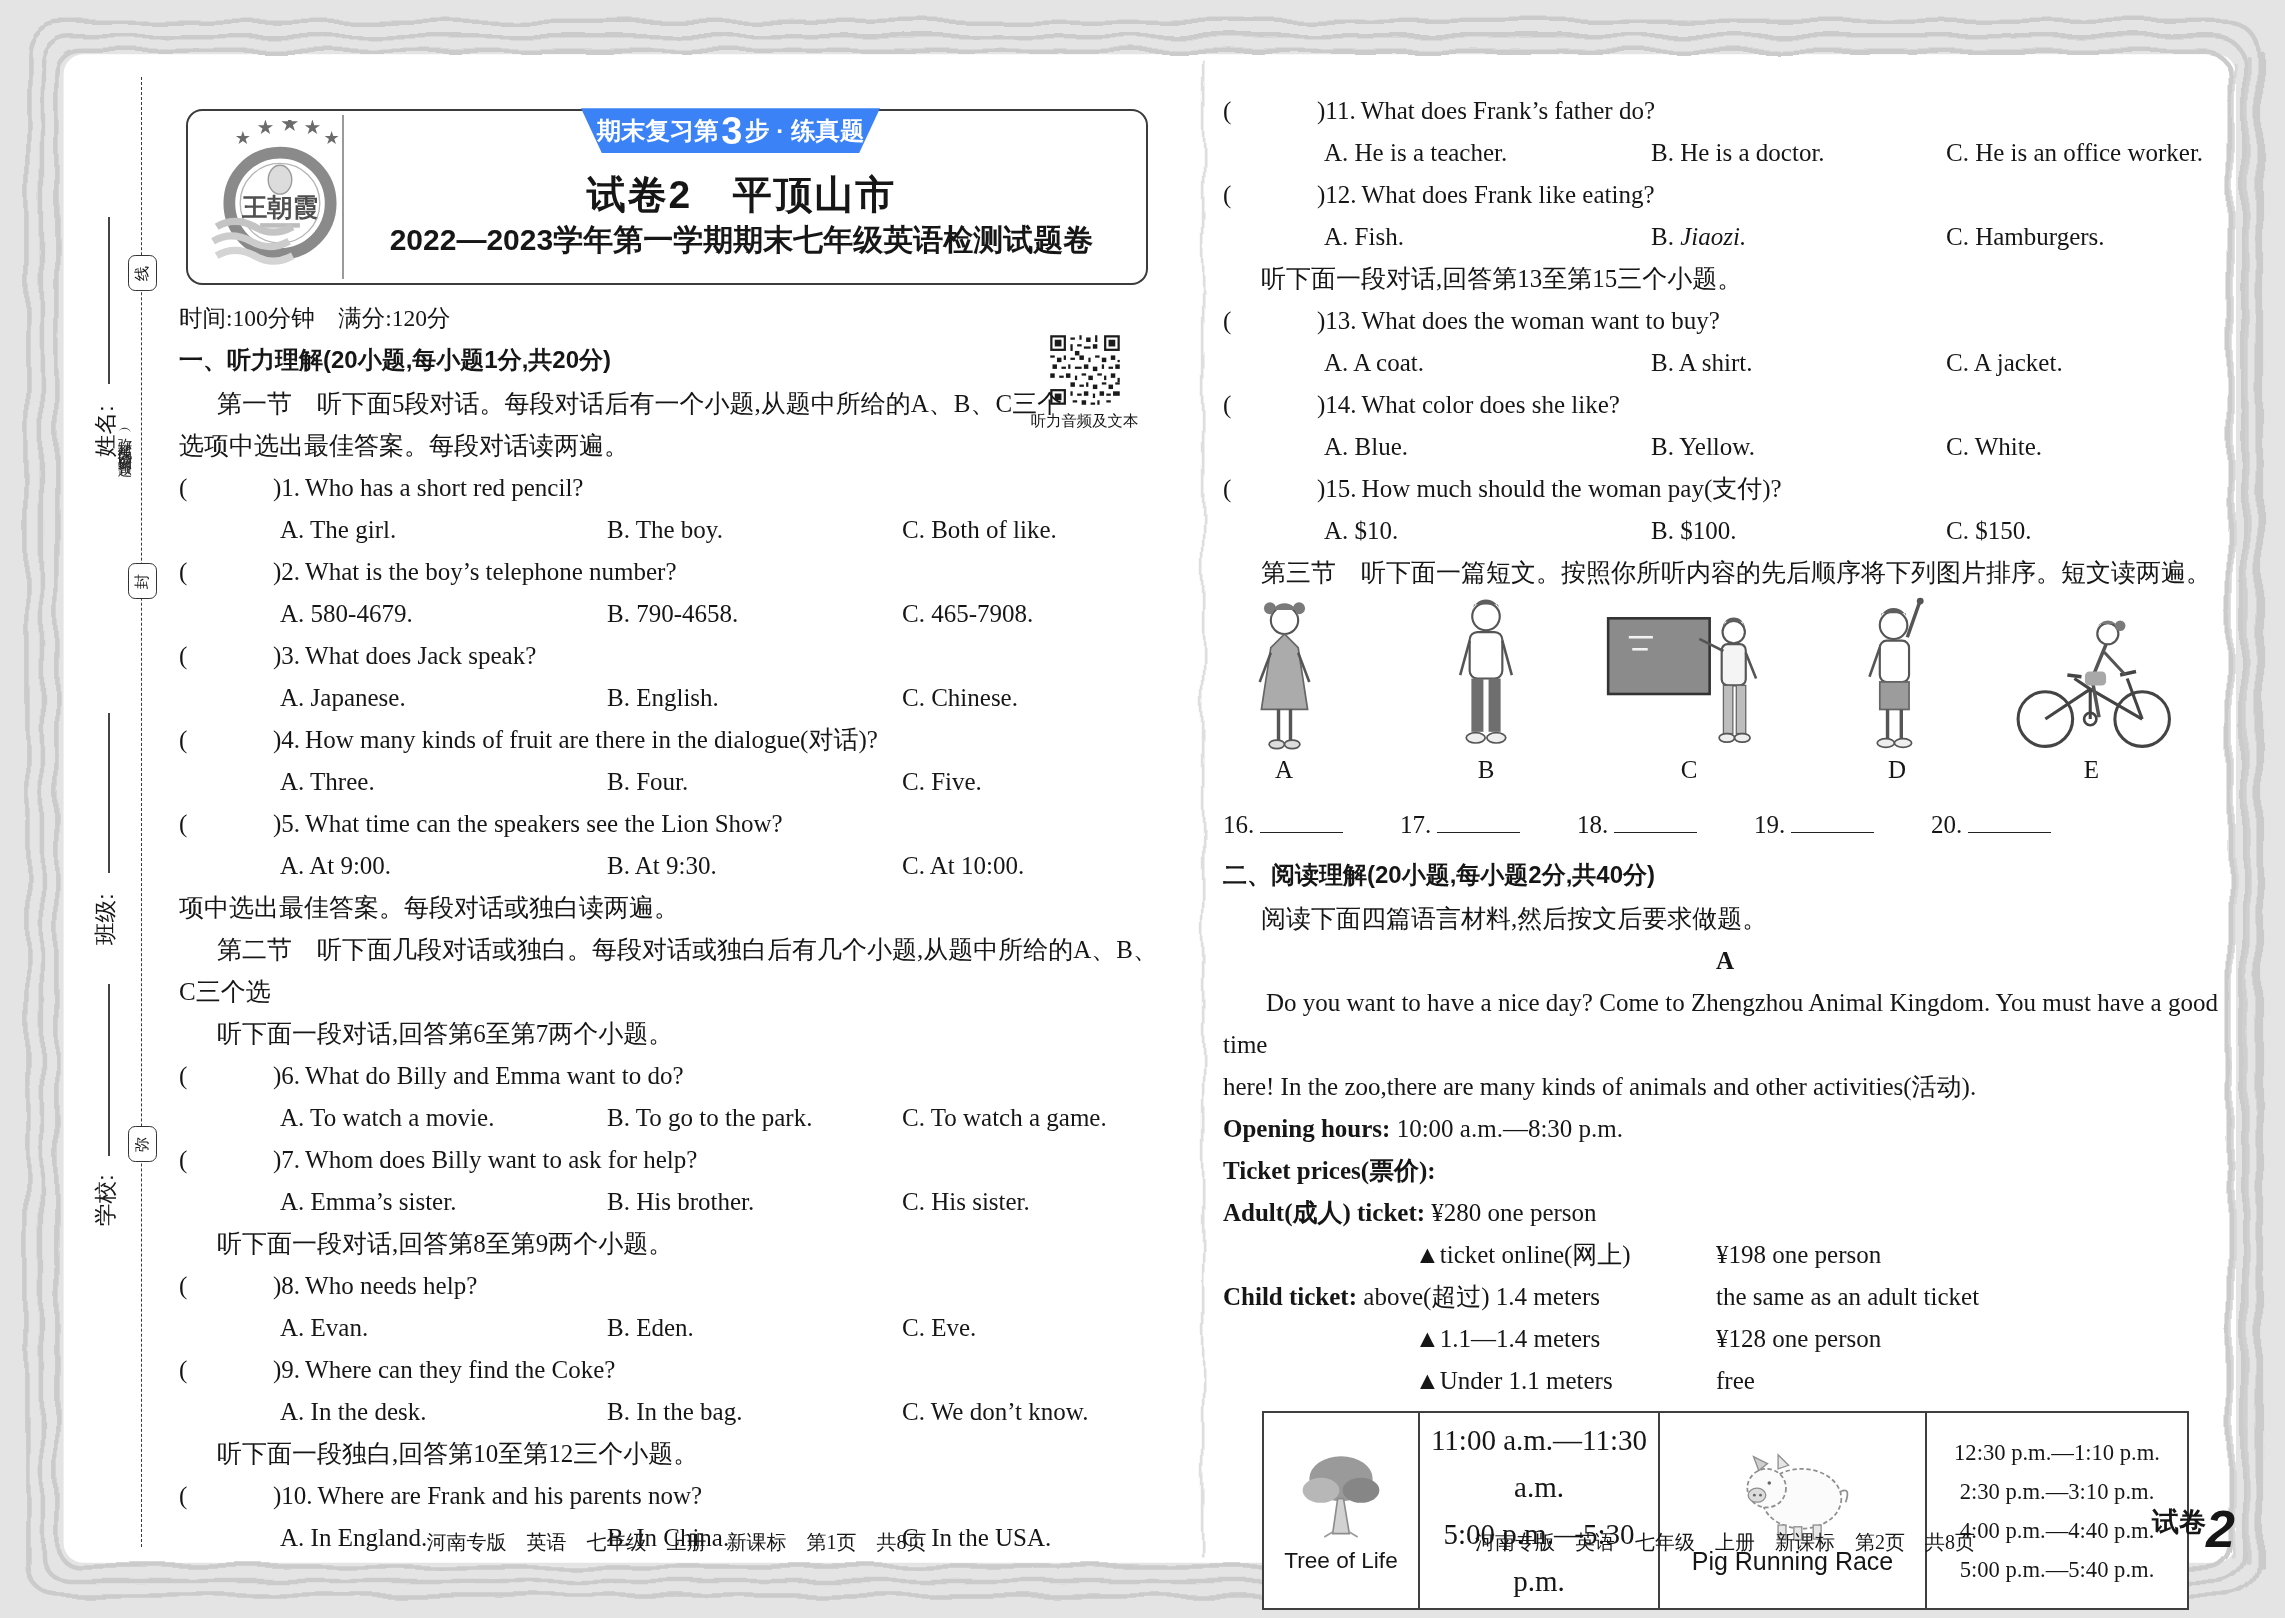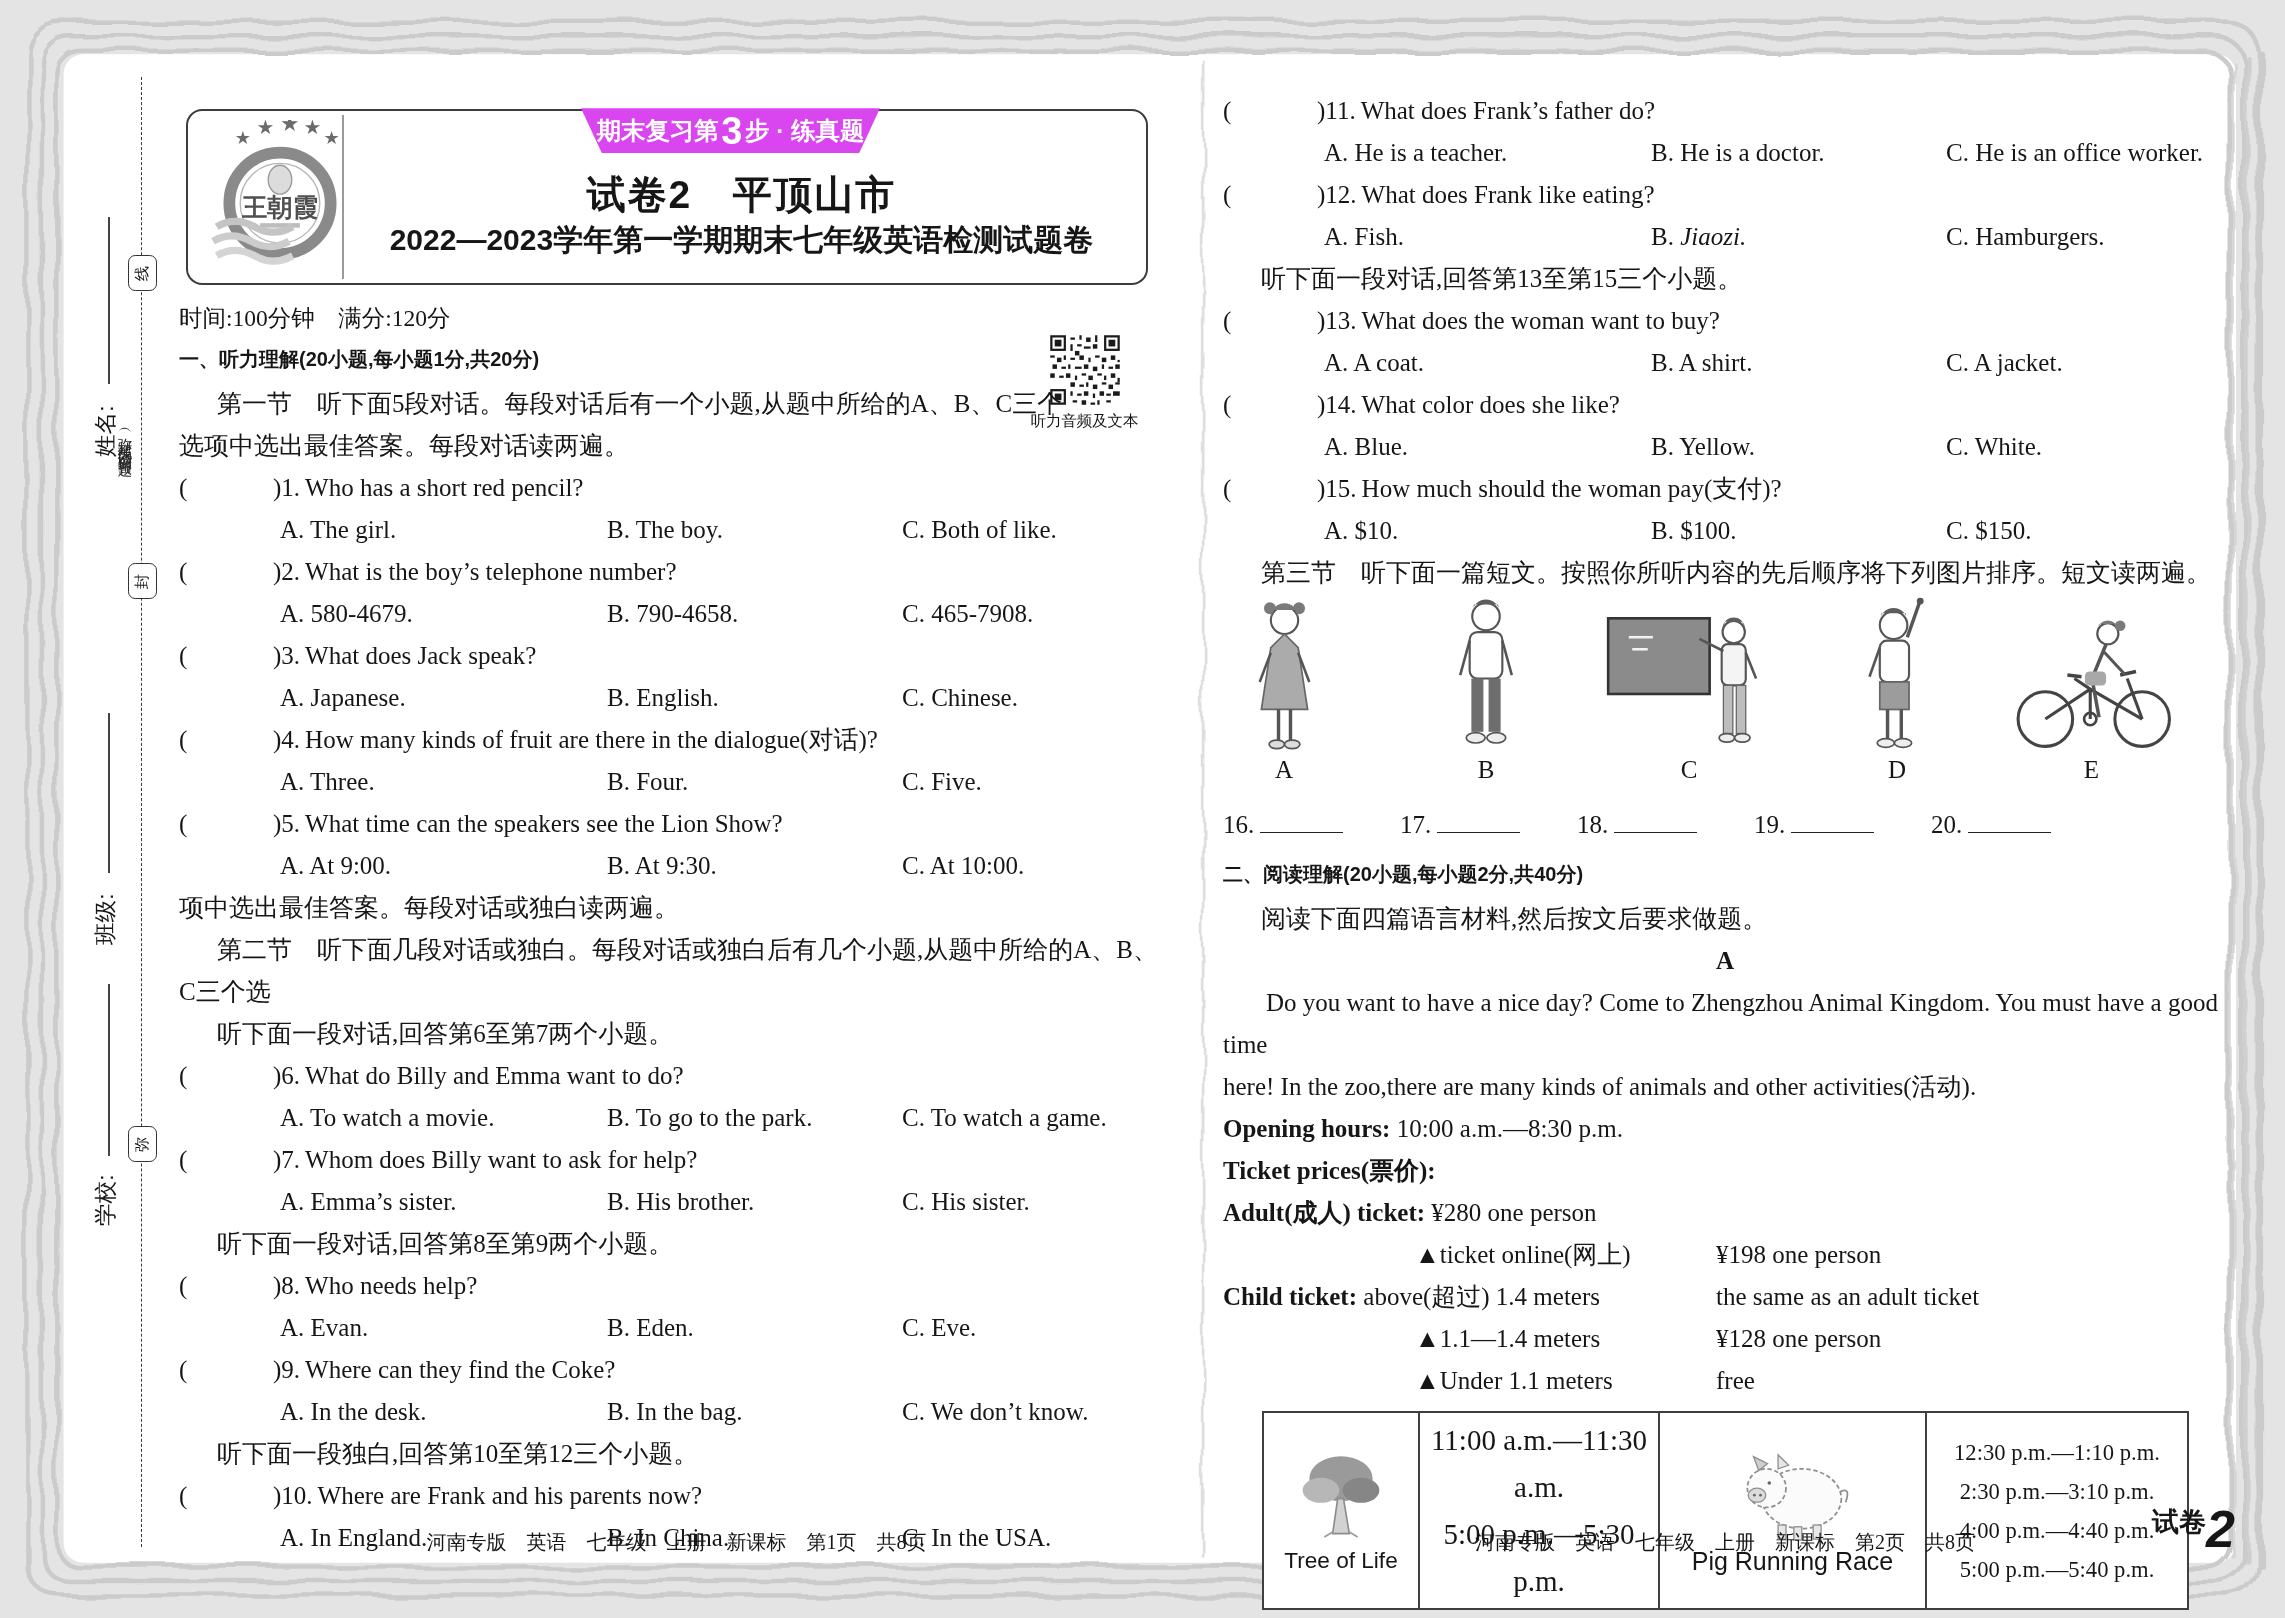--- a/index.html
+++ b/index.html
@@ -19,40 +19,40 @@
               letter-spacing:3.6px;color:#222;z-index:2}
   .seal-label{position:absolute;left:90px;transform:rotate(-90deg);transform-origin:0 0;
               white-space:nowrap;font-size:22.6px;font-family:"Liberation Sans","DejaVu Sans",sans-serif}
   .seal-line{position:absolute;left:108px;width:1.8px;background:#444}
 
   
   .header-box{position:absolute;left:186px;top:109px;width:958px;height:172px;
               border:2.7px solid #3c3c3c;border-radius:16.3px;background:#fff;z-index:1}
   .logo-wrap{position:absolute;left:16.3px;top:9px;width:152px;height:152px}
   .logo-divider{position:absolute;left:154px;top:3.6px;bottom:3.6px;width:1.8px;background:#9a9a9a}
-  .step-badge{position:absolute;left:393px;top:-2.7px;width:299px;height:45px;background:#d946ef;color:#fff;
+  .step-badge{position:absolute;left:393px;top:-2.7px;width:299px;height:45px;background:#3b82f6;color:#fff;
               display:flex;align-items:center;justify-content:center;
               clip-path:polygon(0 0,100% 0,93% 100%,7% 100%);
               font-family:"Liberation Sans","DejaVu Sans",sans-serif;font-weight:bold;font-size:24.4px}
   .step-badge .big{font-size:38px;margin:0 2.7px;line-height:1}
   .box-titles{position:absolute;left:156px;right:7.2px;top:58px;text-align:center;
               font-family:"Liberation Sans","DejaVu Sans",sans-serif;font-weight:bold}
   .box-title{font-size:39px;line-height:51px;letter-spacing:1.8px}
   .box-subtitle{font-size:30px;line-height:40px}
 
   .qr-wrap{position:absolute;left:1048px;top:333px;width:74px;height:74px}
   .qr-label{position:absolute;left:1013px;top:411px;width:143px;text-align:center;font-size:15.4px;
             font-family:"Liberation Sans","DejaVu Sans",sans-serif}
 
   
   .page{position:absolute;font-size:25px}
   #left-page{left:179px;top:300px;width:995px}
   #right-page{left:1223px;top:90px;width:1004px}
   .time-line{line-height:36px;text-align:left;font-size:23.5px}
-  .sec-heading{font-family:"Liberation Sans","DejaVu Sans",sans-serif;font-weight:bold;font-size:20px;line-height:47px}
+  .sec-heading{font-family:"Liberation Sans","DejaVu Sans",sans-serif;font-weight:bold;font-size:24px;line-height:47px}
   .para{line-height:42px}
   .indent{text-indent:38px}
   .qline{line-height:42px}
   .qparen{display:inline-block;width:94px}
   .qnum{margin-right:5px}
   .opts{line-height:42px;display:grid;grid-template-columns:327px 295px 1fr;padding-left:101px}
 
   .figure-row{position:relative;height:197px}
   .fig{position:absolute;text-align:center}
   .fig svg{margin:0 auto}

